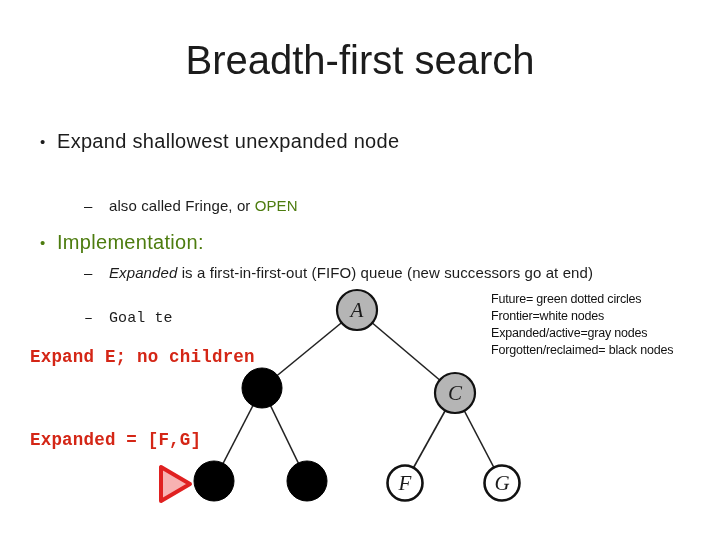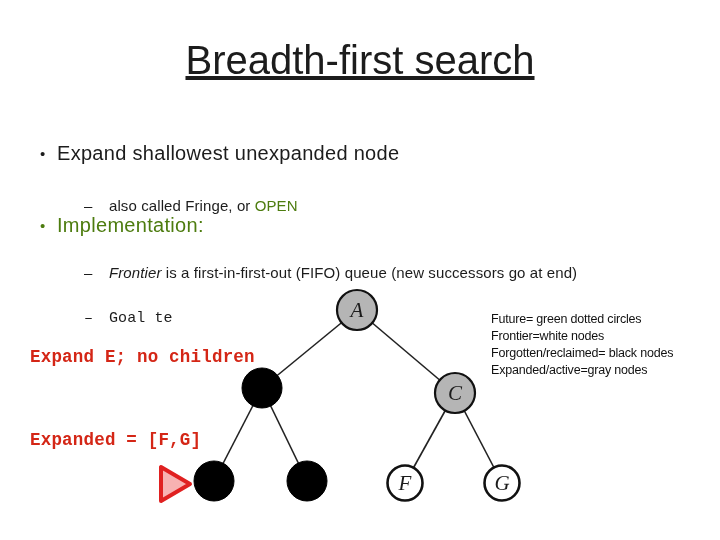--- a/index.html
+++ b/index.html
@@ -2,87 +2,87 @@
 <html><head>
 <meta charset="utf-8">
 <style>
   html,body{margin:0;padding:0;background:#ffffff;}
   .slide{
     position:relative;width:720px;height:540px;background:#ffffff;overflow:hidden;
     font-family:"Liberation Sans",sans-serif;color:#1c1c1c;
   }
   .title{
     position:absolute;top:38px;left:0;width:720px;text-align:center;
-    font-size:40px;font-weight:400;letter-spacing:0px;color:#1c1c1c;margin:0;text-decoration:underline;
+    font-size:40px;font-weight:400;letter-spacing:0px;color:#1c1c1c;margin:0;
   }
   .line{position:absolute;white-space:nowrap;}
   .l1{font-size:20px;letter-spacing:.3px;}
   .l2{font-size:15px;letter-spacing:.1px;}
   .marker1{display:inline-block;width:17px;font-size:15px;vertical-align:1px;}
   .marker2{display:inline-block;width:25px;font-size:15px;}
   .accent{color:#4d7c0f;}
   .ital{font-style:italic;}
   .red-note{
     position:absolute;left:30px;color:#d42616;font-weight:700;
     font-size:17.5px;line-height:26px;letter-spacing:.2px;white-space:nowrap;font-family:Liberation Mono, monospace;
   }
   .legend{
     position:absolute;left:491px;top:291px;font-size:12.5px;line-height:17px;
-    color:#111111;letter-spacing:-0.2px;white-space:nowrap;margin-top:20px;
+    color:#111111;letter-spacing:-0.2px;white-space:nowrap;
   }
   .tree-svg{position:absolute;left:0;top:0;width:720px;height:540px;}
   .edge{stroke:#222222;stroke-width:1.6;}
   .node-gray{fill:#b5b5b5;stroke:#111111;stroke-width:2.2;}
   .node-black{fill:#000000;stroke:#000000;stroke-width:1;}
   .node-white{fill:#ffffff;stroke:#111111;stroke-width:2.6;}
   .node-label{
     font-family:"Liberation Serif",serif;font-style:italic;font-size:21px;
     fill:#1c1c1c;text-anchor:middle;
   }
   .pointer{fill:#f7b2b2;stroke:#e02020;stroke-width:4;stroke-linejoin:round;}
 </style>
 </head>
 <body>
 
 <div class="slide">
 
   <h1 class="title">Breadth-first search</h1>
 
-  <div class="line l1" style="left:40px;top:142px;">
+  <div class="line l1" style="left:40px;top:130px;">
     <span class="marker1">•</span><span>Expand shallowest unexpanded node</span>
   </div>
 
 
   <div class="line l2" style="left:84px;top:197px;">
     <span class="marker2">–</span><span>also called Fringe, or </span><span class="accent">OPEN</span>
   </div>
 
-  <div class="line l1 accent" style="left:40px;top:214px;">
+  <div class="line l1 accent" style="left:40px;top:231px;">
     <span class="marker1">•</span><span>Implementation:</span>
   </div>
 
   <div class="line l2" style="left:84px;top:264px;">
-    <span class="marker2">–</span><span class="ital">Frontier</span><span> is a first-in-first-out (FIFO) queue (new successors go at end)</span>
+    <span class="marker2">–</span><span class="ital">Expanded</span><span> is a first-in-first-out (FIFO) queue (new successors go at end)</span>
   </div>
 
   <div class="line l2" style="left:84px;top:310px;font-family:Liberation Mono, monospace;">
     <span class="marker2">–</span><span>Goal te</span>
   </div>
 
   <div class="red-note" style="top:344px;">
     <div>Expand E; no children</div>
   </div>
 
   <div class="red-note" style="top:427px;">Expanded = [F,G]</div>
 
   <div class="legend">
     <div>Future= green dotted circles</div>
     <div>Frontier=white nodes</div>
+    <div>Expanded/active=gray nodes</div>
     <div>Forgotten/reclaimed= black nodes</div>
-    <div>Expanded/active=gray nodes</div>
   </div>
 
   <svg class="tree-svg" viewBox="0 0 720 540">
     <line class="edge" x1="357" y1="310" x2="262" y2="388"></line>
     <line class="edge" x1="357" y1="310" x2="455" y2="393"></line>
     <line class="edge" x1="262" y1="388" x2="214" y2="481"></line>
     <line class="edge" x1="262" y1="388" x2="307" y2="481"></line>
     <line class="edge" x1="455" y1="393" x2="405" y2="483"></line>
     <line class="edge" x1="455" y1="393" x2="502" y2="483"></line>
 

